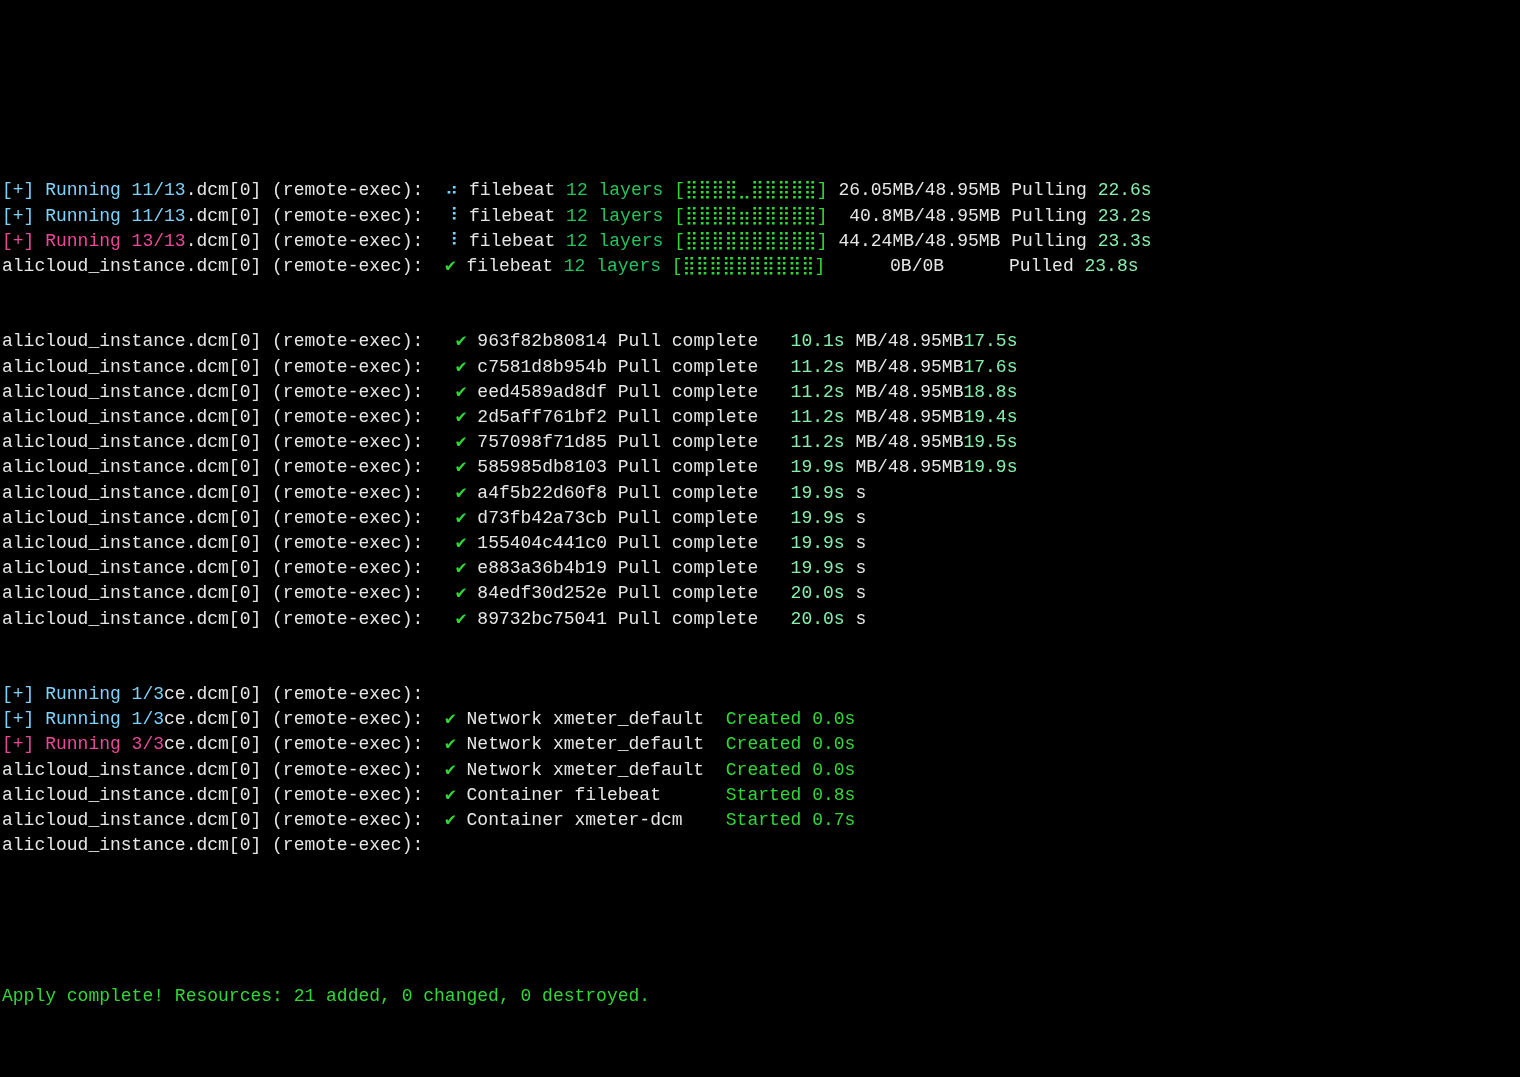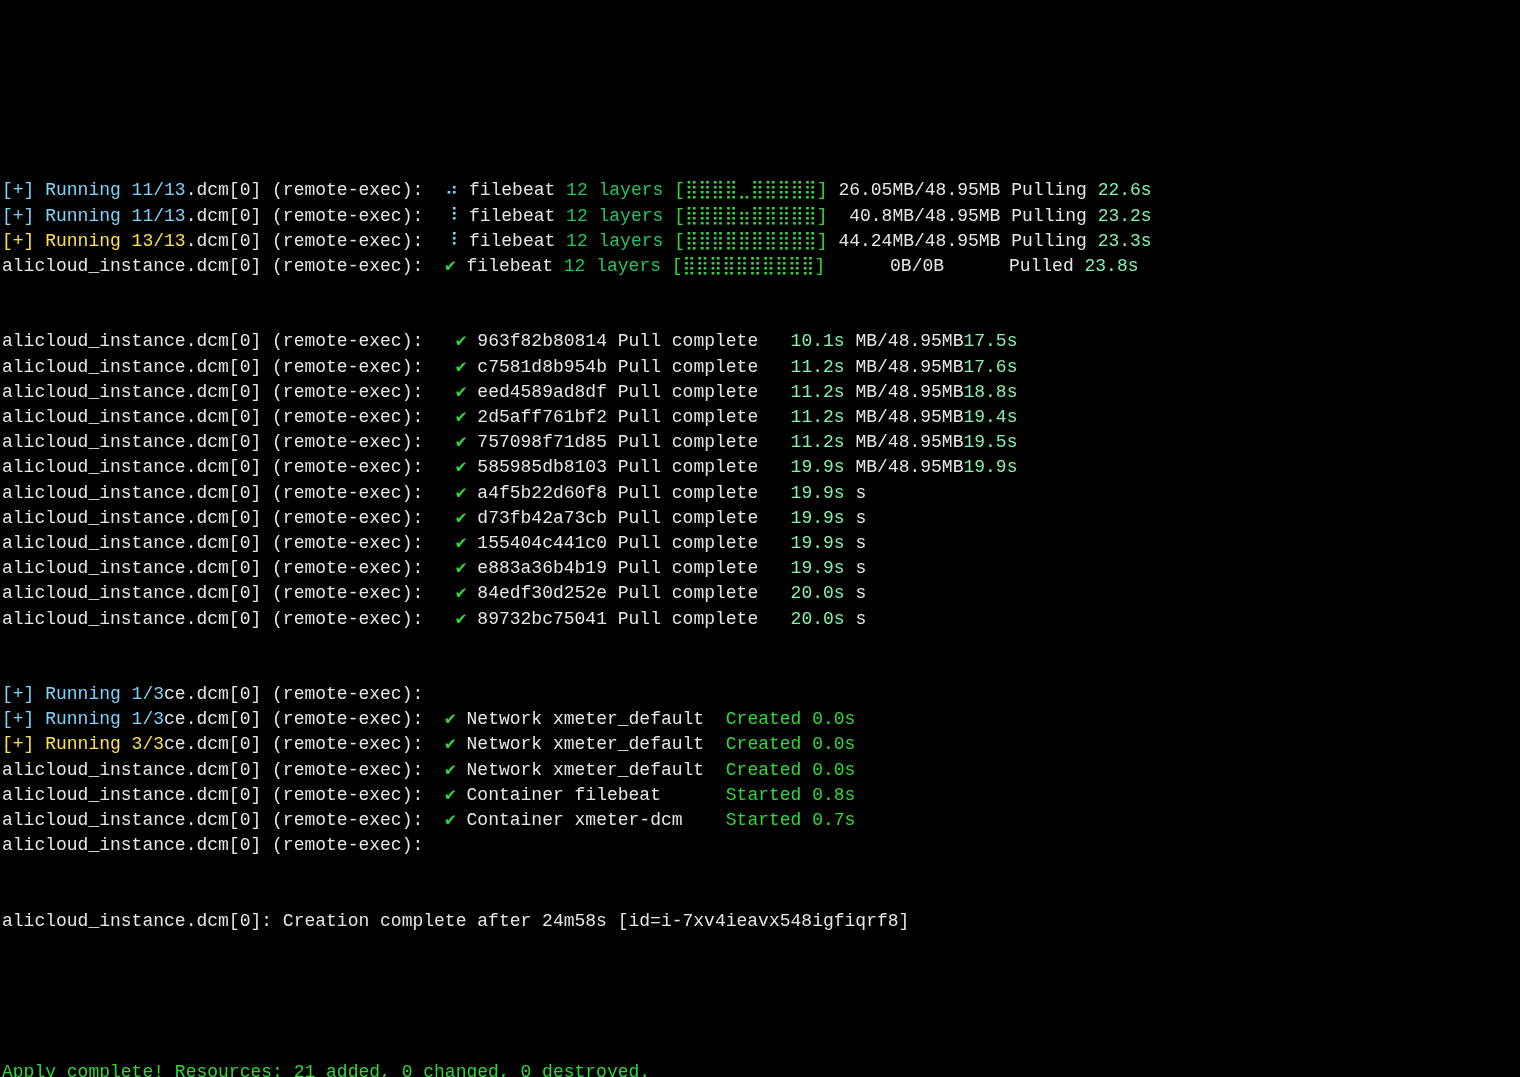--- a/index.html
+++ b/index.html
@@ -12,33 +12,32 @@
     line-height: 1.4;
     white-space: pre;
   }
   .term { padding: 2px 0 0 2px; }
   .line { display: block; }
   .white { color: #e6e6e6; }
   .gray  { color: #7dd3fc; }
   .green { color: #2fd837; }
   .yellow{ color: #22c55e; }
   .blue  { color: #86efac; font-family: Liberation Mono, monospace; }
-  .dimblue { color: #fde047; }
+  .dimblue { color: #ec4899; }
   .check { color: #2fd837; }
 </style>
 </head>
 <body>
 
 
 
 <div class="term">
   <div id="filebeat-block"><span class="line"><span class="gray">[+] Running 11/13</span><span class="white">.dcm[0] (remote-exec):</span>  <span class="gray">⠴</span><span class="white"> filebeat </span><span class="yellow">12</span><span class="yellow"> layers </span><span class="green">[⣿⣿⣿⣿⣀⣿⣿⣿⣿⣿]</span><span class="white"> 26.05MB/48.95MB Pulling </span><span class="blue">22.6s</span></span><span class="line"><span class="gray">[+] Running 11/13</span><span class="white">.dcm[0] (remote-exec):</span>  <span class="gray">⠸</span><span class="white"> filebeat </span><span class="yellow">12</span><span class="yellow"> layers </span><span class="green">[⣿⣿⣿⣿⣶⣿⣿⣿⣿⣿]</span><span class="white">  40.8MB/48.95MB Pulling </span><span class="blue">23.2s</span></span><span class="line"><span class="dimblue">[+] Running 13/13</span><span class="white">.dcm[0] (remote-exec):</span>  <span class="gray">⠸</span><span class="white"> filebeat </span><span class="yellow">12</span><span class="yellow"> layers </span><span class="green">[⣿⣿⣿⣿⣿⣿⣿⣿⣿⣿]</span><span class="white"> 44.24MB/48.95MB Pulling </span><span class="blue">23.3s</span></span><span class="line"><span class="white">alicloud_instance.dcm[0] (remote-exec):</span>  <span class="check">✔</span><span class="white"> filebeat </span><span class="yellow">12</span><span class="yellow"> layers </span><span class="green">[⣿⣿⣿⣿⣿⣿⣿⣿⣿⣿]</span><span class="white">      0B/0B      Pulled </span><span class="blue">23.8s</span></span></div>
   <div id="pulls-block"><span class="line"><span class="white">alicloud_instance.dcm[0] (remote-exec):</span>   <span class="check">✔</span> <span class="white">963f82b80814 Pull complete   </span><span class="blue">10.1s</span><span class="white"> MB/48.95MB</span><span class="blue">17.5s</span></span><span class="line"><span class="white">alicloud_instance.dcm[0] (remote-exec):</span>   <span class="check">✔</span> <span class="white">c7581d8b954b Pull complete   </span><span class="blue">11.2s</span><span class="white"> MB/48.95MB</span><span class="blue">17.6s</span></span><span class="line"><span class="white">alicloud_instance.dcm[0] (remote-exec):</span>   <span class="check">✔</span> <span class="white">eed4589ad8df Pull complete   </span><span class="blue">11.2s</span><span class="white"> MB/48.95MB</span><span class="blue">18.8s</span></span><span class="line"><span class="white">alicloud_instance.dcm[0] (remote-exec):</span>   <span class="check">✔</span> <span class="white">2d5aff761bf2 Pull complete   </span><span class="blue">11.2s</span><span class="white"> MB/48.95MB</span><span class="blue">19.4s</span></span><span class="line"><span class="white">alicloud_instance.dcm[0] (remote-exec):</span>   <span class="check">✔</span> <span class="white">757098f71d85 Pull complete   </span><span class="blue">11.2s</span><span class="white"> MB/48.95MB</span><span class="blue">19.5s</span></span><span class="line"><span class="white">alicloud_instance.dcm[0] (remote-exec):</span>   <span class="check">✔</span> <span class="white">585985db8103 Pull complete   </span><span class="blue">19.9s</span><span class="white"> MB/48.95MB</span><span class="blue">19.9s</span></span><span class="line"><span class="white">alicloud_instance.dcm[0] (remote-exec):</span>   <span class="check">✔</span> <span class="white">a4f5b22d60f8 Pull complete   </span><span class="blue">19.9s</span><span class="white"> s</span><span class="blue"></span></span><span class="line"><span class="white">alicloud_instance.dcm[0] (remote-exec):</span>   <span class="check">✔</span> <span class="white">d73fb42a73cb Pull complete   </span><span class="blue">19.9s</span><span class="white"> s</span><span class="blue"></span></span><span class="line"><span class="white">alicloud_instance.dcm[0] (remote-exec):</span>   <span class="check">✔</span> <span class="white">155404c441c0 Pull complete   </span><span class="blue">19.9s</span><span class="white"> s</span><span class="blue"></span></span><span class="line"><span class="white">alicloud_instance.dcm[0] (remote-exec):</span>   <span class="check">✔</span> <span class="white">e883a36b4b19 Pull complete   </span><span class="blue">19.9s</span><span class="white"> s</span><span class="blue"></span></span><span class="line"><span class="white">alicloud_instance.dcm[0] (remote-exec):</span>   <span class="check">✔</span> <span class="white">84edf30d252e Pull complete   </span><span class="blue">20.0s</span><span class="white"> s</span><span class="blue"></span></span><span class="line"><span class="white">alicloud_instance.dcm[0] (remote-exec):</span>   <span class="check">✔</span> <span class="white">89732bc75041 Pull complete   </span><span class="blue">20.0s</span><span class="white"> s</span><span class="blue"></span></span></div>
   <div id="net-block"><span class="line"><span class="gray">[+] Running 1/3</span><span class="white">ce.dcm[0] (remote-exec):</span></span><span class="line"><span class="gray">[+] Running 1/3</span><span class="white">ce.dcm[0] (remote-exec):</span>  <span class="check">✔</span><span class="white"> Network xmeter_default  </span><span class="green">Created 0.0s</span></span><span class="line"><span class="dimblue">[+] Running 3/3</span><span class="white">ce.dcm[0] (remote-exec):</span>  <span class="check">✔</span><span class="white"> Network xmeter_default  </span><span class="green">Created 0.0s</span></span><span class="line"><span class="white">alicloud_instance.dcm[0] (remote-exec):</span>  <span class="check">✔</span><span class="white"> Network xmeter_default  </span><span class="green">Created 0.0s</span></span><span class="line"><span class="white">alicloud_instance.dcm[0] (remote-exec):</span>  <span class="check">✔</span><span class="white"> Container filebeat      </span><span class="green">Started 0.8s</span></span><span class="line"><span class="white">alicloud_instance.dcm[0] (remote-exec):</span>  <span class="check">✔</span><span class="white"> Container xmeter-dcm    </span><span class="green">Started 0.7s</span></span><span class="line"><span class="white">alicloud_instance.dcm[0] (remote-exec):</span></span></div>
-  <span class="line white">alicloud_instance.dcm[0]: Creation complete after 24m58s [id=i-7xv4ieavx548igfiqrf8]</span>
   <span class="line"> </span>
   <span class="line green">Apply complete! Resources: 21 added, 0 changed, 0 destroyed.</span>
   
   
   
   
   
   
   
   

